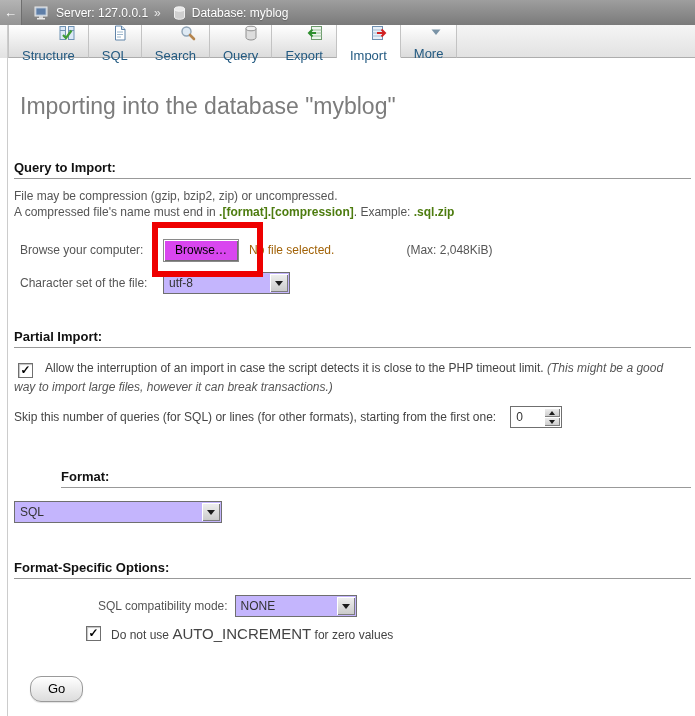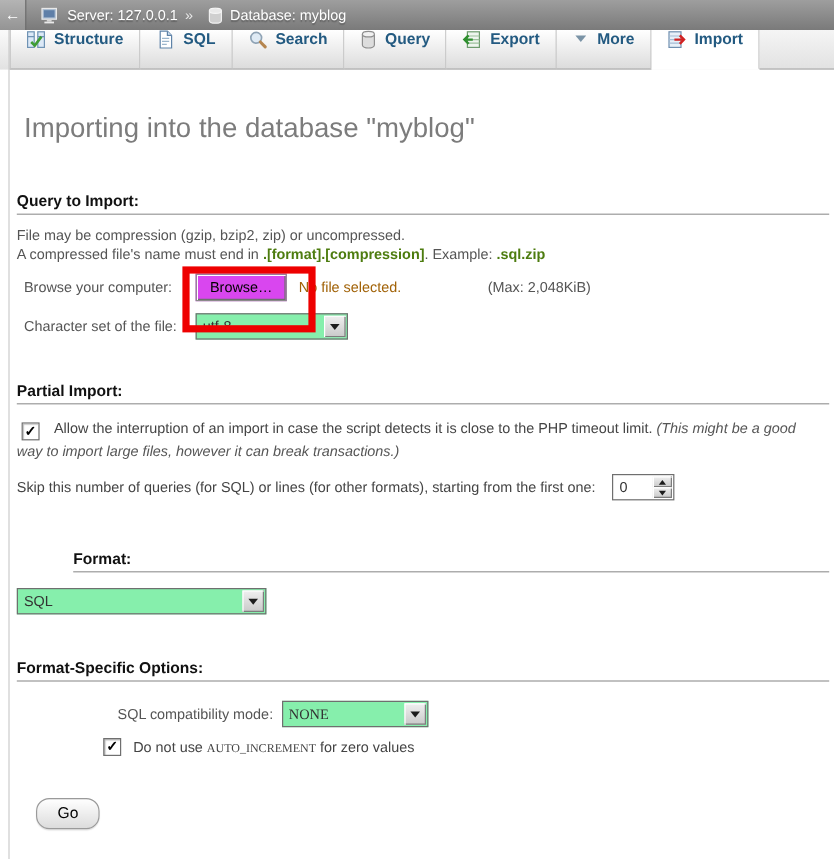--- a/index.html
+++ b/index.html
@@ -9,73 +9,73 @@
   
   .topbar {height:25px; display:flex; align-items:center; background:linear-gradient(#9e9e9e,#7a7a7a); color:#fff; font-size:12px; gap:6px;}
   .backbtn {width:21px; height:25px; background:linear-gradient(#b4b4b4,#949494); border-right:1px solid #6e6e6e; display:flex; align-items:center; justify-content:center; color:#fff; font-size:13px; cursor:pointer;}
   .topbar .crumb {color:#fff; text-shadow:0 1px 1px rgba(0,0,0,.25); cursor:pointer;}
   .topbar .sep {color:#e8e8e8;}
   .topbar svg {display:block;}
   .topbar .icon {margin-left:6px;}
 
   
   .tabbar {display:flex; align-items:stretch; height:33px; background:linear-gradient(#fafafa,#e2e2e2); padding-left:8px; box-sizing:border-box;}
-  .tab {display:flex; align-items:flex-start; gap:7px; padding:0 13px; font-size:13px; font-weight:bold; color:#235a81; background:linear-gradient(#ffffff,#dcdcdc); border-right:1px solid #c3c3c3; border-bottom:1px solid #adadad; box-sizing:border-box; cursor:pointer;}
+  .tab {display:flex; align-items:flex-end; gap:7px; padding:0 13px; font-size:13px; font-weight:normal; color:#235a81; background:linear-gradient(#ffffff,#dcdcdc); border-right:1px solid #c3c3c3; border-bottom:1px solid #adadad; box-sizing:border-box; cursor:pointer;flex-direction:column;}
   .tab:first-child {border-left:1px solid #c3c3c3;}
   .tab.active {background:#fff; border-bottom:1px solid #ffffff;}
   .tabfill {flex:1; background:linear-gradient(#f5f5f5,#e2e2e2); border-bottom:1px solid #adadad;}
   .tab svg {display:block;}
 
   
   .leftline {position:absolute; left:7px; top:25px; bottom:0; width:1px; background:#cccccc;}
   .content {padding:0 4px 0 14px; color:#444; font-size:12px;}
   h1.title {margin:34px 0 0 6px; font-size:23px; line-height:28px; font-weight:normal; color:#7c7c7c;}
   .sect {margin:0; font-size:13px; font-weight:bold; color:#111; border-bottom:1px solid #999; padding-bottom:3px;}
   .sect.s1 {margin-top:40px;}
   .sect.s2 {margin-top:35px;}
   .sect.s3 {margin-top:41px;margin-left:47px;}
   .sect.s4 {margin-top:37px;}
   p.compress {margin:9px 0 0 0; line-height:16px; color:#555;}
   p.compress b {color:#4d7c0f;}
 
   .row {display:flex; align-items:center;}
-  .row.browse {margin-top:8px; margin-left:6px; height:22px;}
+  .row.browse {margin-top:19px; margin-left:6px; height:22px;}
   .row.charset {margin-top:11px; margin-left:6px; height:22px;}
   .flabel {width:143px; color:#555;}
   .filestatus {margin-left:10px; color:#a16207;}
   .maxsize {margin-left:72px; color:#555;}
 
   
   .winbtn {width:74px; height:21px; background:#d946ef; border:1px solid #8a8a8a; box-shadow:inset 1px 1px 0 #ffffff, inset -1px -1px 0 #6f6f6f; font-size:12px; color:#000; display:flex; align-items:center; justify-content:center; cursor:pointer; font-family:"Liberation Sans", sans-serif;}
-  .wselect {position:relative; height:22px; background:#86efac; border:1px solid #6f6f6f; box-sizing:border-box; display:flex; align-items:center; padding-left:5px; font-size:12px; color:#333; cursor:pointer;}
+  .wselect {position:relative; height:22px; background:#c4b5fd; border:1px solid #6f6f6f; box-sizing:border-box; display:flex; align-items:center; padding-left:5px; font-size:12px; color:#333; cursor:pointer;}
   .wselect .sarrow {position:absolute; right:1px; top:1px; bottom:1px; width:18px; background:linear-gradient(#f0f0f0,#c9c9c9); box-shadow:inset 1px 1px 0 #ffffff, inset -1px -1px 0 #7d7d7d; display:flex; align-items:center; justify-content:center;}
   .wselect .sarrow::after {content:""; width:0; height:0; border-left:4px solid transparent; border-right:4px solid transparent; border-top:5px solid #1c1c1c;}
   .w-charset {width:127px;}
   .w-sql {width:208px; margin:13px 0 0 0;}
-  .w-none {width:122px;font-family:Liberation Serif, serif;}
+  .w-none {width:122px;}
 
   .cbx {width:13px; height:13px; background:#fff; border:1px solid #6f6f6f; box-shadow:inset 1px 1px 1px rgba(0,0,0,.25); display:inline-flex; align-items:center; justify-content:center; font-size:12px; line-height:11px; color:#000; font-weight:bold; flex:none; cursor:pointer;}
 
   .allow {margin:11px 0 0 0; line-height:18px; color:#444; max-width:672px;}
   .allow .cbx {margin:0 12px 0 4px; vertical-align:-2px;}
   .allow i {color:#555;}
 
   .row.skip {margin-top:10px; height:22px;}
   .spin {position:relative; width:52px; height:22px; margin-left:14px; border:1px solid #6f6f6f; box-sizing:border-box; background:#fff;}
   .spin input {position:absolute; inset:0; width:30px; border:0; outline:0; padding:2px 0 2px 5px; font-size:12px; font-family:"Liberation Sans", sans-serif; color:#333; background:transparent;}
   .spinbtns {position:absolute; right:1px; top:1px; bottom:1px; width:16px; display:flex; flex-direction:column;}
   .spinbtns div {flex:1; background:linear-gradient(#f0f0f0,#c9c9c9); box-shadow:inset 1px 1px 0 #fff, inset -1px -1px 0 #7d7d7d; display:flex; align-items:center; justify-content:center; cursor:pointer;}
   .spinbtns .up::after {content:""; border-left:3px solid transparent; border-right:3px solid transparent; border-bottom:4px solid #1c1c1c;}
   .spinbtns .dn::after {content:""; border-left:3px solid transparent; border-right:3px solid transparent; border-top:4px solid #1c1c1c;}
 
   .row.compat {margin-top:16px; margin-left:84px; height:22px;}
   .compatlabel {margin-right:7px; color:#555;}
   .row.zero {margin-top:9px; margin-left:72px; height:15px; color:#444;}
   .row.zero .cbx {margin-right:10px;}
-  .mono {font-family:Liberation Serif, serif; font-size:10px; letter-spacing:0;}
+  .mono {font-family:Liberation Sans, sans-serif; font-size:15px; letter-spacing:0;}
 
   .gobtn {display:inline-block; margin:35px 0 0 16px; padding:4px 17px 5px 17px; font-size:13px; color:#000; background:linear-gradient(#ffffff,#dcdcdc); border:1px solid #9a9a9a; border-radius:11px; box-shadow:0 1px 1px rgba(0,0,0,.12); cursor:pointer;}
 
   
   .highlight {position:absolute; left:152px; top:222px; width:111px; height:55px; border:6px solid #ee0000; box-sizing:border-box; pointer-events:none; z-index:20;}
 </style>
 </head>
 <body>
 
 <div class="page">
@@ -152,40 +152,40 @@
             <rect x="4.5" y="1.5" width="10" height="13" fill="#eef5ee" stroke="#6d9b6d"></rect>
             <line x1="4.5" y1="5" x2="14.5" y2="5" stroke="#9cc09c"></line>
             <line x1="4.5" y1="8" x2="14.5" y2="8" stroke="#9cc09c"></line>
             <line x1="4.5" y1="11" x2="14.5" y2="11" stroke="#9cc09c"></line>
             <path d="M9 8H2.5" stroke="#2f8f2f" stroke-width="2"></path>
             <path d="M5.5 4.5L2 8l3.5 3.5" fill="none" stroke="#2f8f2f" stroke-width="2"></path>
           </svg>
       </span>
       <span>Export</span>
     </div>
-    <div class="tab">
-      <span>
-        <svg width="14" height="14" viewBox="0 0 14 14">
-            <path d="M2.5 4.5h9L7 10z" fill="#7a93a6"></path>
-          </svg>
-      </span>
-      <span>More</span>
-    </div>
     <div class="tab active">
       <span>
         <svg width="16" height="16" viewBox="0 0 16 16">
             <rect x="1.5" y="1.5" width="10" height="13" fill="#e8f0f8" stroke="#6f8fb0"></rect>
             <line x1="1.5" y1="5" x2="11.5" y2="5" stroke="#a3bcd4"></line>
             <line x1="1.5" y1="8" x2="11.5" y2="8" stroke="#a3bcd4"></line>
             <line x1="1.5" y1="11" x2="11.5" y2="11" stroke="#a3bcd4"></line>
             <path d="M6 8h7.5" stroke="#d22222" stroke-width="2"></path>
             <path d="M10.5 4.5L14 8l-3.5 3.5" fill="none" stroke="#d22222" stroke-width="2"></path>
           </svg>
       </span>
       <span>Import</span>
+    </div>
+    <div class="tab">
+      <span>
+        <svg width="14" height="14" viewBox="0 0 14 14">
+            <path d="M2.5 4.5h9L7 10z" fill="#7a93a6"></path>
+          </svg>
+      </span>
+      <span>More</span>
     </div>
     <div class="tabfill"></div>
   </div>
 
   <div class="leftline"></div>
 
   <div class="content">
 
     <h1 class="title">Importing into the database "myblog"</h1>
 

